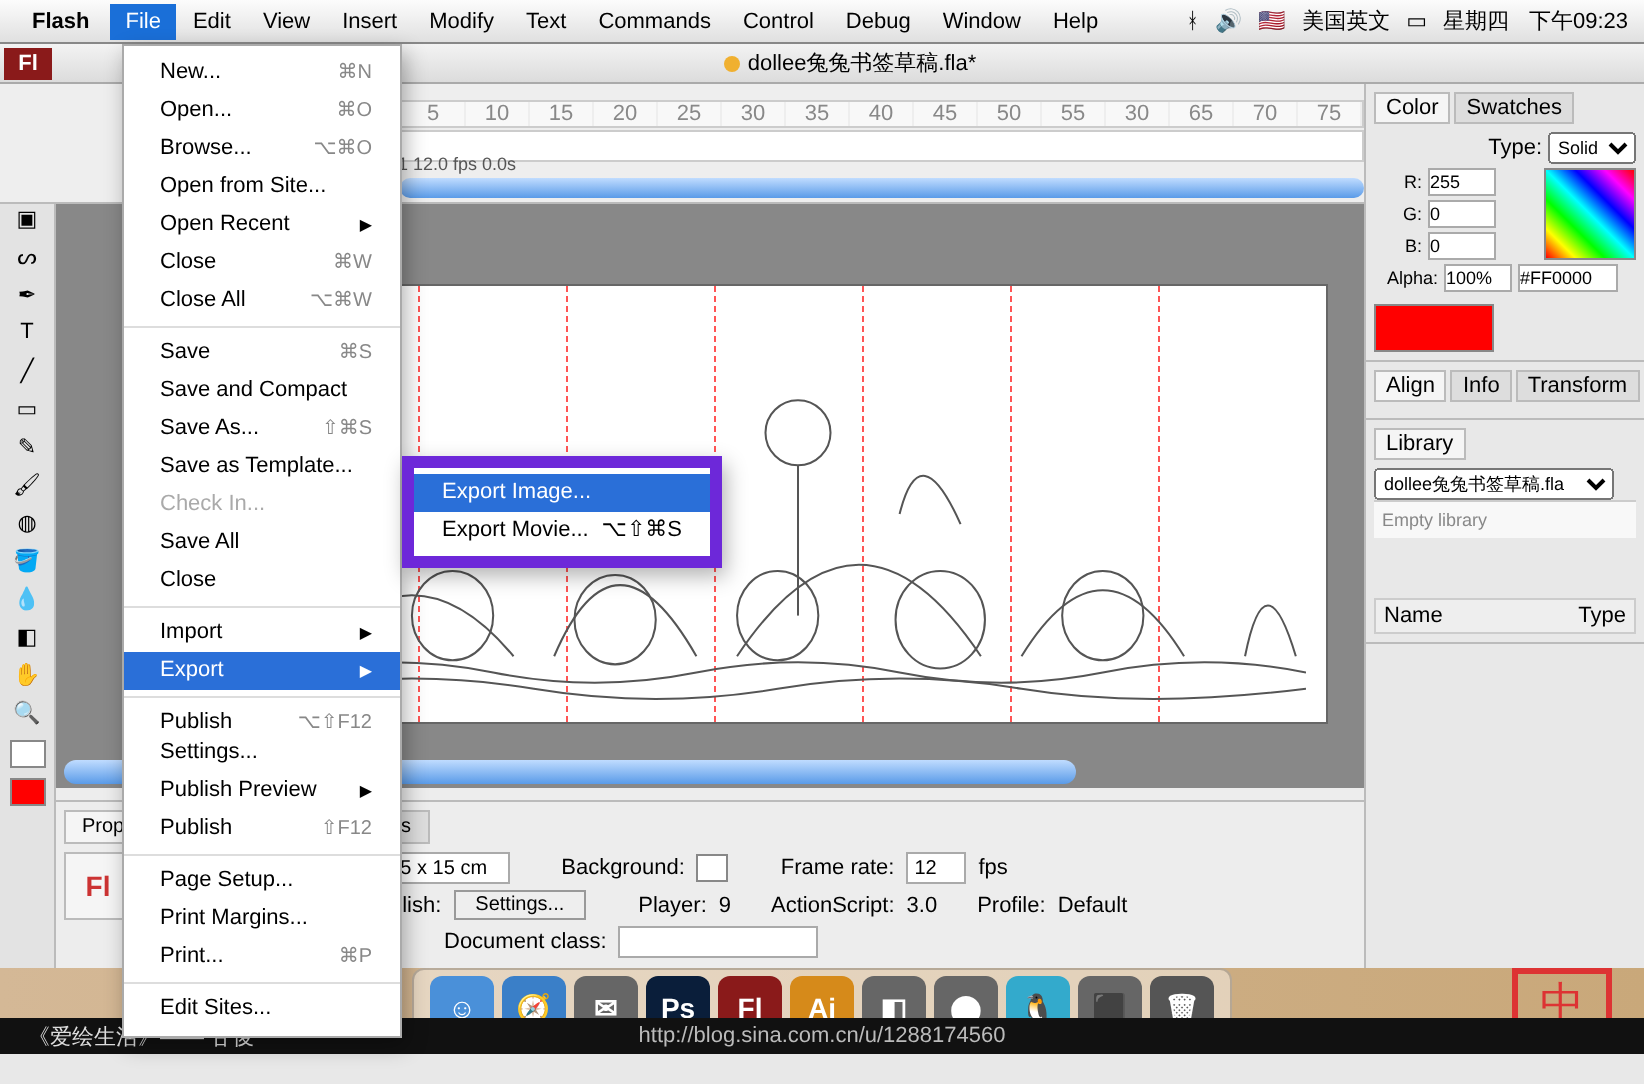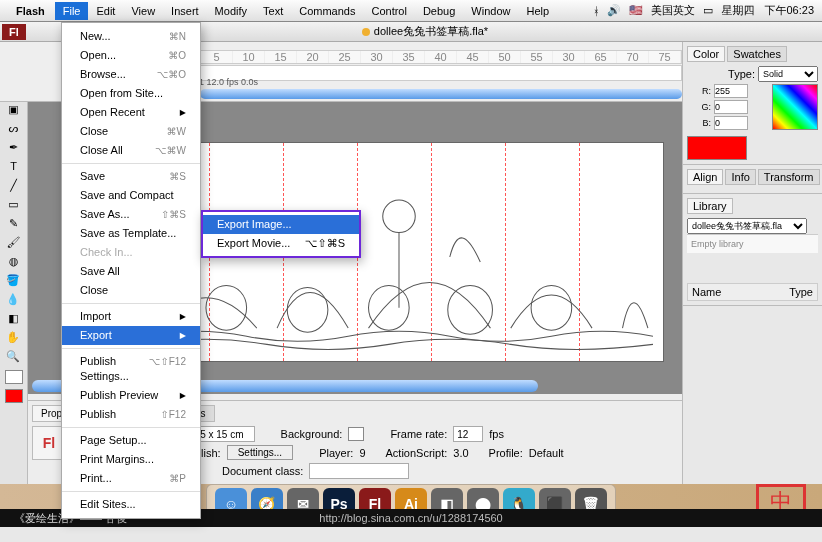--- a/index.html
+++ b/index.html
@@ -18,21 +18,21 @@
 
 .file-menu { position: absolute; left: 61px; top: 22px; width: 140px; background: #fff; border: 1px solid #aaa; box-shadow: 2px 4px 10px rgba(0,0,0,.3); z-index: 100; padding: 4px 0; }
 .file-menu .mi { display: flex; justify-content: space-between; padding: 2px 14px 2px 18px; cursor: default; line-height: 15px; }
 .file-menu .mi.sub::after { content: "▶"; font-size: 8px; margin-left: 4px; }
 .file-menu .mi.sel { background: #2a6fd8; color: #fff; }
 .file-menu .mi.disabled { color: #aaa; }
 .file-menu .sep { border-top: 1px solid #ddd; margin: 3px 0; }
 .file-menu .sc { color: #888; font-size: 10px; }
 
 
-.export-sub { position: absolute; left: 201px; top: 210px; width: 160px; background: #fff; border: 2px solid #6d28d9; box-shadow: 2px 4px 10px rgba(0,0,0,.3); z-index: 101; padding: 3px 0; }
+.export-sub { position: absolute; left: 201px; top: 228px; width: 160px; background: #fff; border: 6px solid #6d28d9; box-shadow: 2px 4px 10px rgba(0,0,0,.3); z-index: 101; padding: 3px 0; }
 .export-sub .mi { display: flex; justify-content: space-between; padding: 2px 14px; line-height: 15px; }
 .export-sub .mi.sel { background: #2a6fd8; color: #fff; }
 
 
 .app-window { position: absolute; left: 0; top: 22px; right: 0; bottom: 58px; background: #ededed; }
 .app-toolbar { height: 20px; background: linear-gradient(#f3f3f3,#dcdcdc); display: flex; align-items: center; border-bottom: 1px solid #aaa; }
 .app-toolbar .ab { width: 20px; text-align: center; }
 .app-toolbar .doc-tab { margin: 0 auto; display: flex; align-items: center; gap: 4px; }
 .app-toolbar .doc-tab .dot { width: 8px; height: 8px; background: #f0b030; border-radius: 50%; }
 
@@ -73,21 +73,21 @@
 .props .sw { width: 16px; height: 14px; background: #fff; border: 1px solid #888; display: inline-block; }
 
 
 .right-panels { position: absolute; right: 0; top: 20px; width: 140px; bottom: 0; background: #e8e8e8; border-left: 1px solid #bbb; display: flex; flex-direction: column; }
 .panel { border-bottom: 1px solid #bbb; padding: 4px; }
 .panel .ptabs { display: flex; gap: 2px; font-size: 9px; margin-bottom: 4px; }
 .panel .ptabs span { padding: 1px 5px; background: #ddd; border: 1px solid #bbb; }
 .panel .ptabs span.active { background: #f5f5f5; }
 .panel label { font-size: 9px; display: inline-block; width: 24px; text-align: right; }
 .panel input.tiny { width: 34px; height: 14px; font-size: 9px; border: 1px solid #aaa; }
-.panel select.tiny { width: 60px; font-size: 9px; height: 16px; }
+.panel select.tiny { width: 44px; font-size: 9px; height: 16px; }
 .panel .row { margin: 2px 0; display: flex; align-items: center; gap: 3px; }
 .color-picker { width: 46px; height: 46px; background: linear-gradient(45deg, red, yellow, lime, cyan, blue, magenta, red); border: 1px solid #888; float: right; margin-left: 4px; }
 .big-swatch { width: 60px; height: 24px; background: #ff0000; border: 1px solid #888; margin-top: 6px; }
 .lib-area { flex: 1; background: #f8f8f8; border-top: 1px solid #ccc; padding: 4px; font-size: 9px; color: #888; }
 .lib-head { display: flex; justify-content: space-between; padding: 2px 4px; border: 1px solid #ccc; background: #eee; font-size: 9px; margin-top: 30px; }
 
 
 .dock { position: absolute; left: 50%; transform: translateX(-50%); bottom: 18px; height: 40px; background: rgba(255,255,255,.45); border: 1px solid rgba(0,0,0,.2); border-radius: 6px; display: flex; align-items: center; padding: 0 8px; gap: 4px; }
 .dock .di { width: 32px; height: 32px; border-radius: 6px; display: flex; align-items: center; justify-content: center; font-size: 14px; color: #fff; font-weight: bold; }
 .di.finder{background:#4a90d9}.di.safari{background:#3a7fc8}.di.ps{background:#0a1e3a}.di.fl{background:#8a1a1a}.di.ai{background:#d68a1a}.di.other{background:#666}.di.qq{background:#3ac}.di.tr{background:#555}
@@ -117,21 +117,21 @@
   <span class="menu-item">Debug</span>
   <span class="menu-item">Window</span>
   <span class="menu-item">Help</span>
   <span class="spacer"></span>
   <span class="right-item">ᚼ</span>
   <span class="right-item">🔊</span>
   <span class="right-item">🇺🇸</span>
   <span class="right-item">美国英文</span>
   <span class="right-item">▭</span>
   <span class="right-item">星期四</span>
-  <span class="clock">下午06:23</span>
+  <span class="clock">下午09:23</span>
 </div>
 
 <div class="app-window">
   <div class="app-toolbar">
     <span class="ab" style="background:#8a1a1a;color:#fff;font-weight:bold;margin:2px;width:24px;height:16px;line-height:16px">Fl</span>
     <div class="doc-tab">
       <span class="dot"></span>
       <span>dollee兔兔书签草稿.fla*</span>
     </div>
   </div>
@@ -266,20 +266,25 @@
           <input class="tiny" value="255" style="">
         </div>
       <div class="row">
           <label>G:</label>
           <input class="tiny" value="0" style="">
         </div>
       <div class="row">
           <label>B:</label>
           <input class="tiny" value="0" style="">
         </div>
+      <div class="row">
+          <label style="width:32px">Alpha:</label>
+          <input class="tiny" value="100%" style="">
+        <input class="tiny" style="width: 50px;" value="#FF0000">
+        </div>
       <div class="big-swatch"></div>
     </div>
     <div class="panel">
       <div class="ptabs">
         <span class="active">Align</span>
         <span>Info</span>
         <span>Transform</span>
       </div>
     </div>
     <div class="panel">

